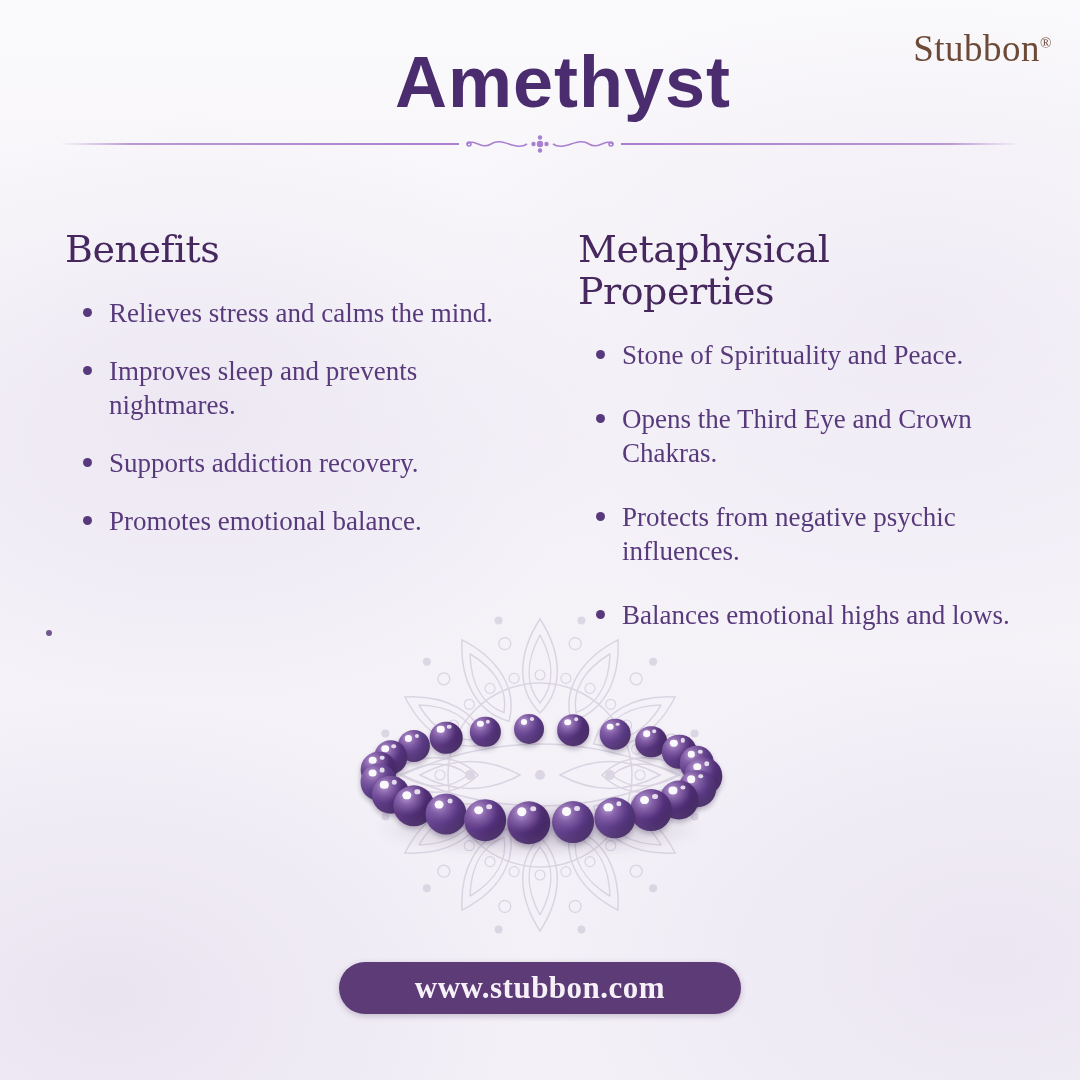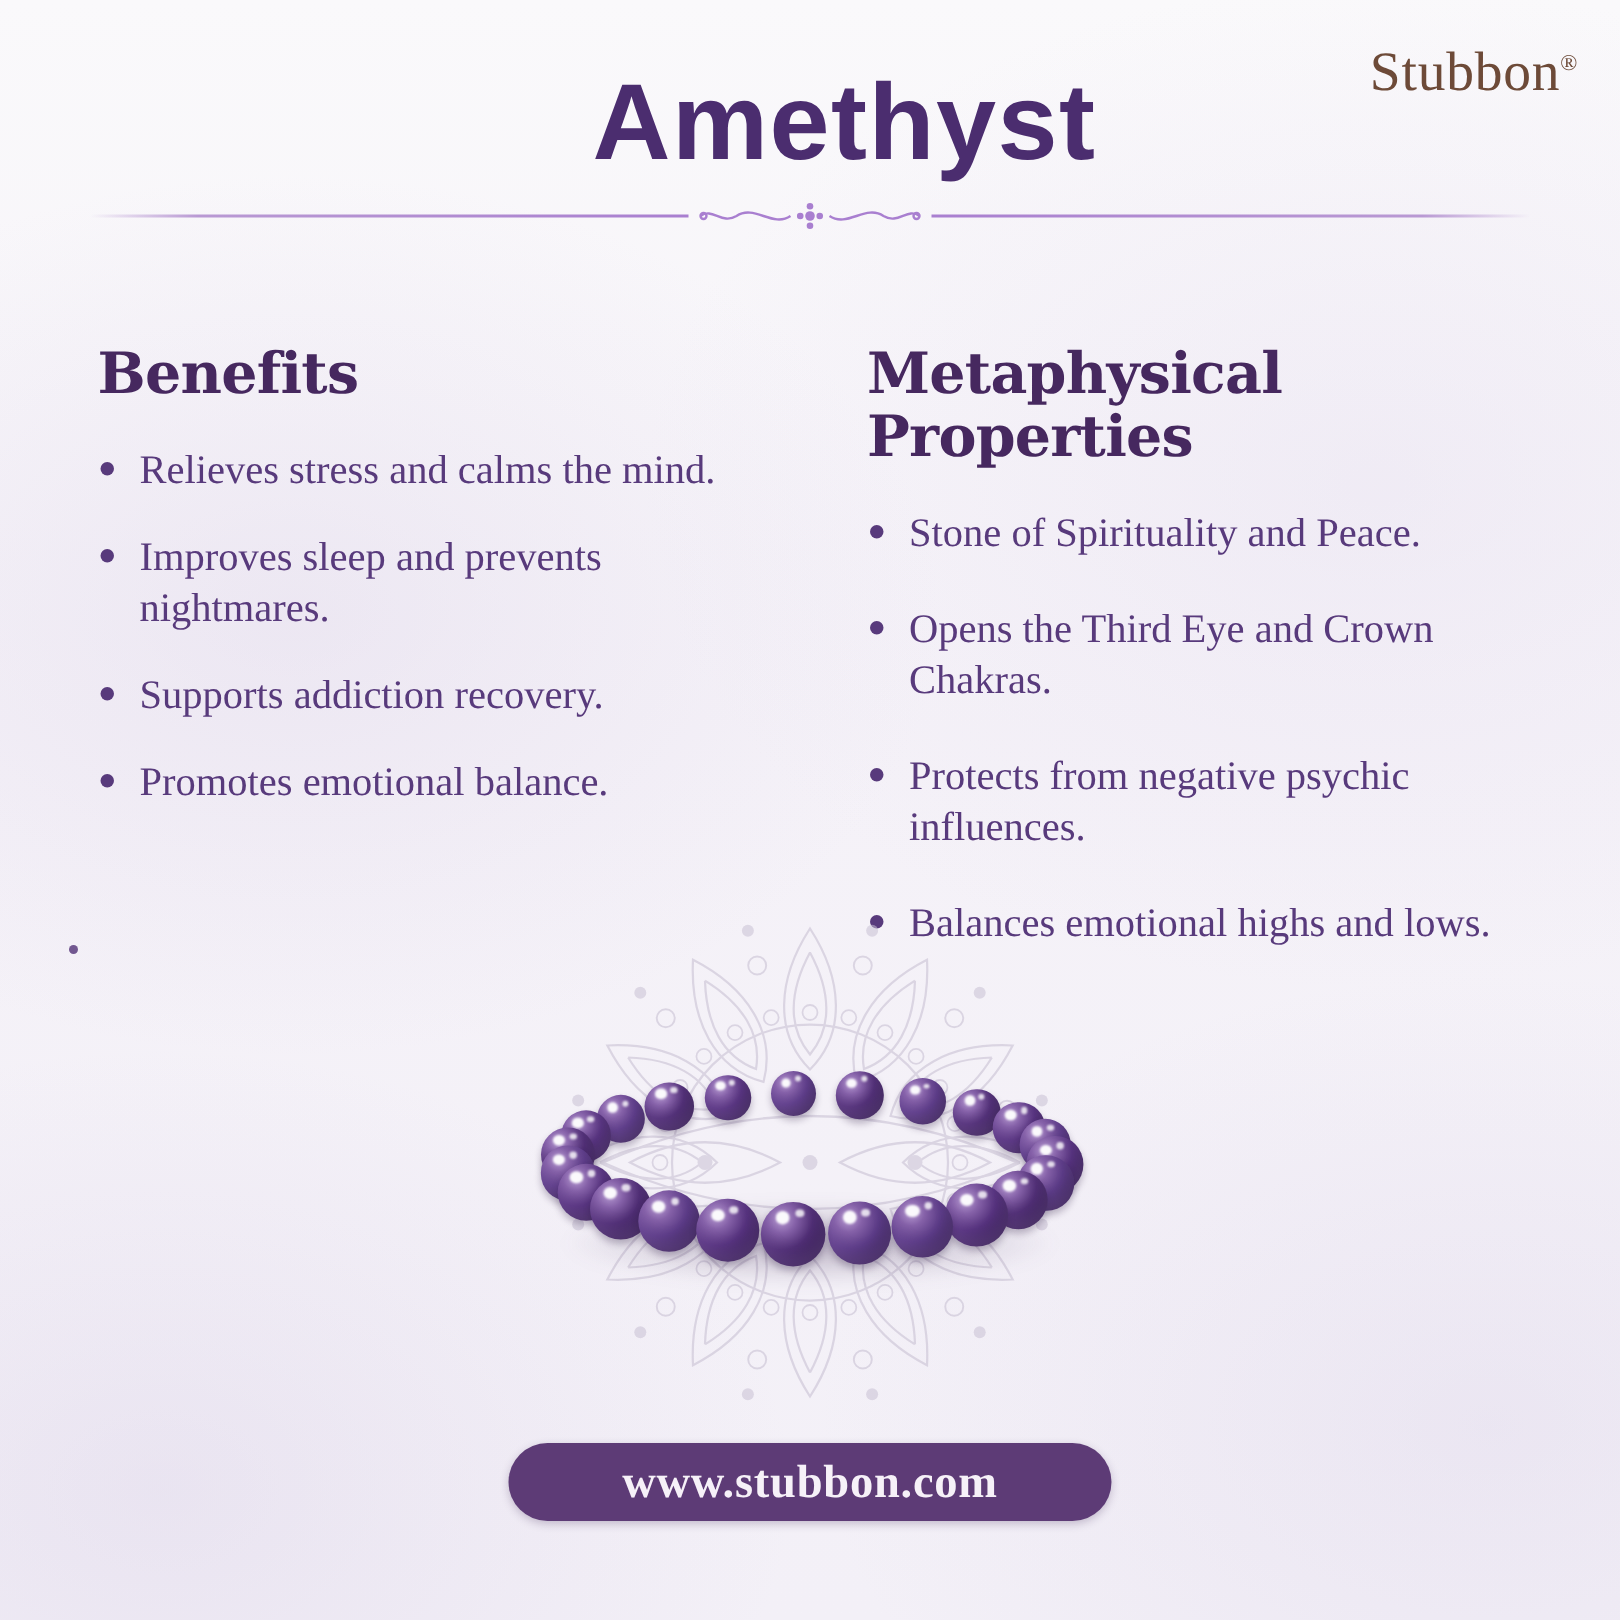--- a/index.html
+++ b/index.html
@@ -31,24 +31,24 @@
   .divider .line{flex:1;height:2px;}
   .divider .line.l{background:linear-gradient(90deg,rgba(178,143,207,0),rgba(178,143,207,.9) 18%,#a97fd0);}
   .divider .line.r{background:linear-gradient(270deg,rgba(178,143,207,0),rgba(178,143,207,.9) 18%,#a97fd0);}
   .divider svg{margin:0 6px;}
   .columns{position:absolute;top:228px;left:0;width:100%;}
   .col{position:absolute;top:0;}
   .col.left{left:65px;width:460px;}
   .col.right{left:578px;width:450px;}
   .col h2{
     margin:0 0 26px 0;font-family:"DejaVu Serif","Liberation Serif",serif;
-    font-weight:bold;font-size:38px;line-height:42px;letter-spacing:-.5px;
+    font-weight:normal;font-size:38px;line-height:42px;letter-spacing:-.5px;
     color:var(--heading_purple,#46285f);
   }
-  ul.blist{list-style:none;margin:0;padding:0;}
+  ul.blist{list-style:none;margin:16px;padding:0;}
   ul.blist li{
     position:relative;padding-left:28px;margin-bottom:24px;
     font-size:27px;line-height:34px;color:var(--text_purple,#583a7c);
     white-space:pre-line;
   }
   .col.right ul.blist li{margin-bottom:30px;}
   ul.blist li::before{
     content:"";position:absolute;left:2px;top:12px;width:9px;height:9px;
     border-radius:50%;background:var(--text_purple,#583a7c);
   }

